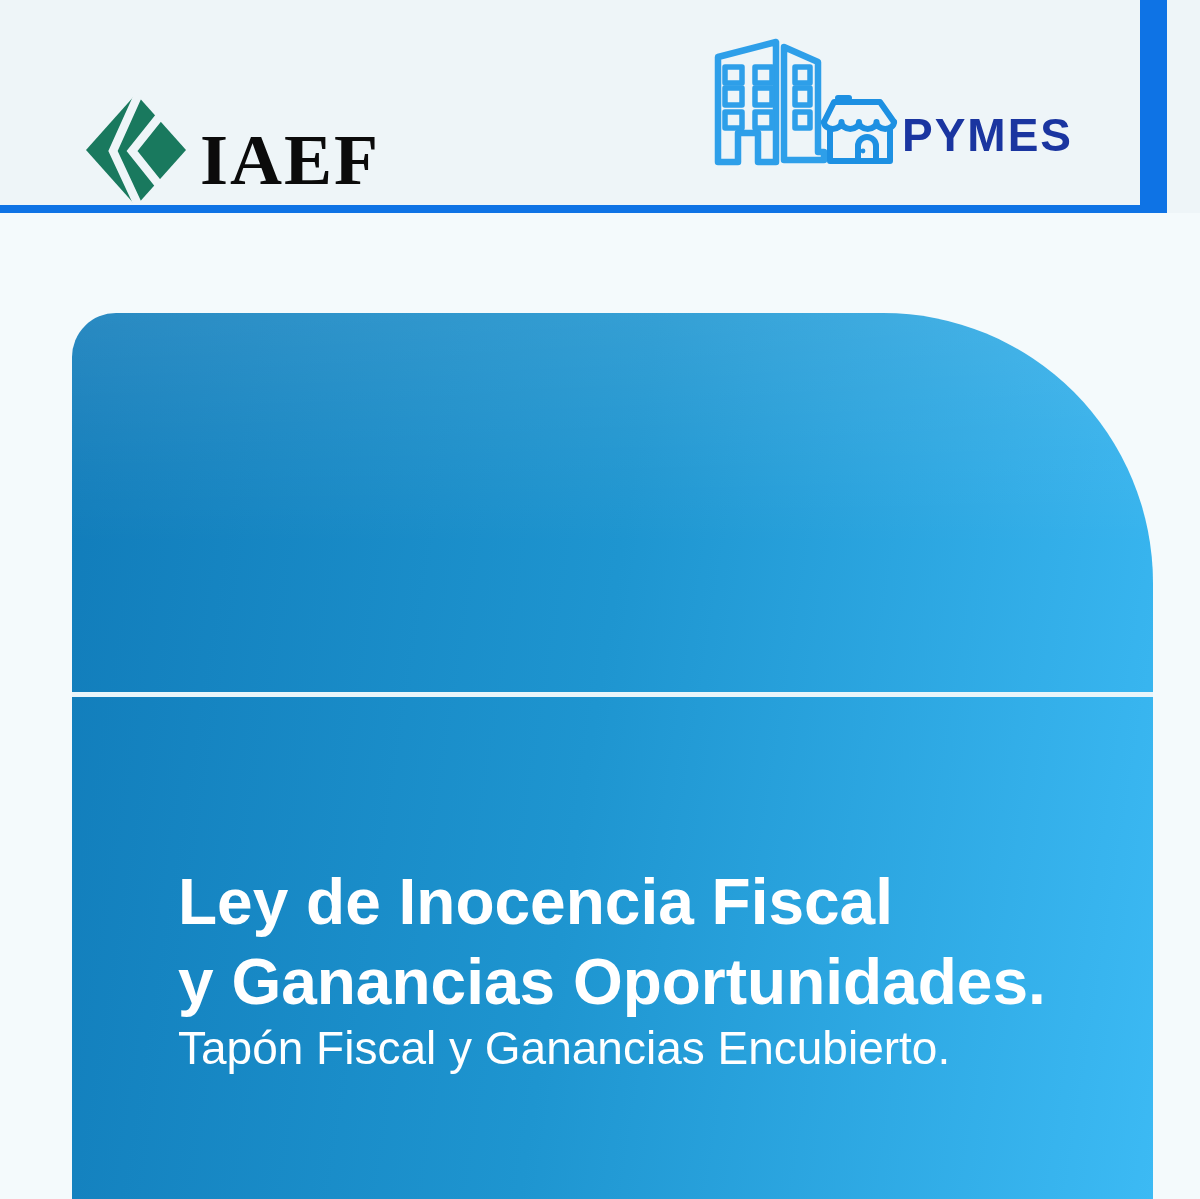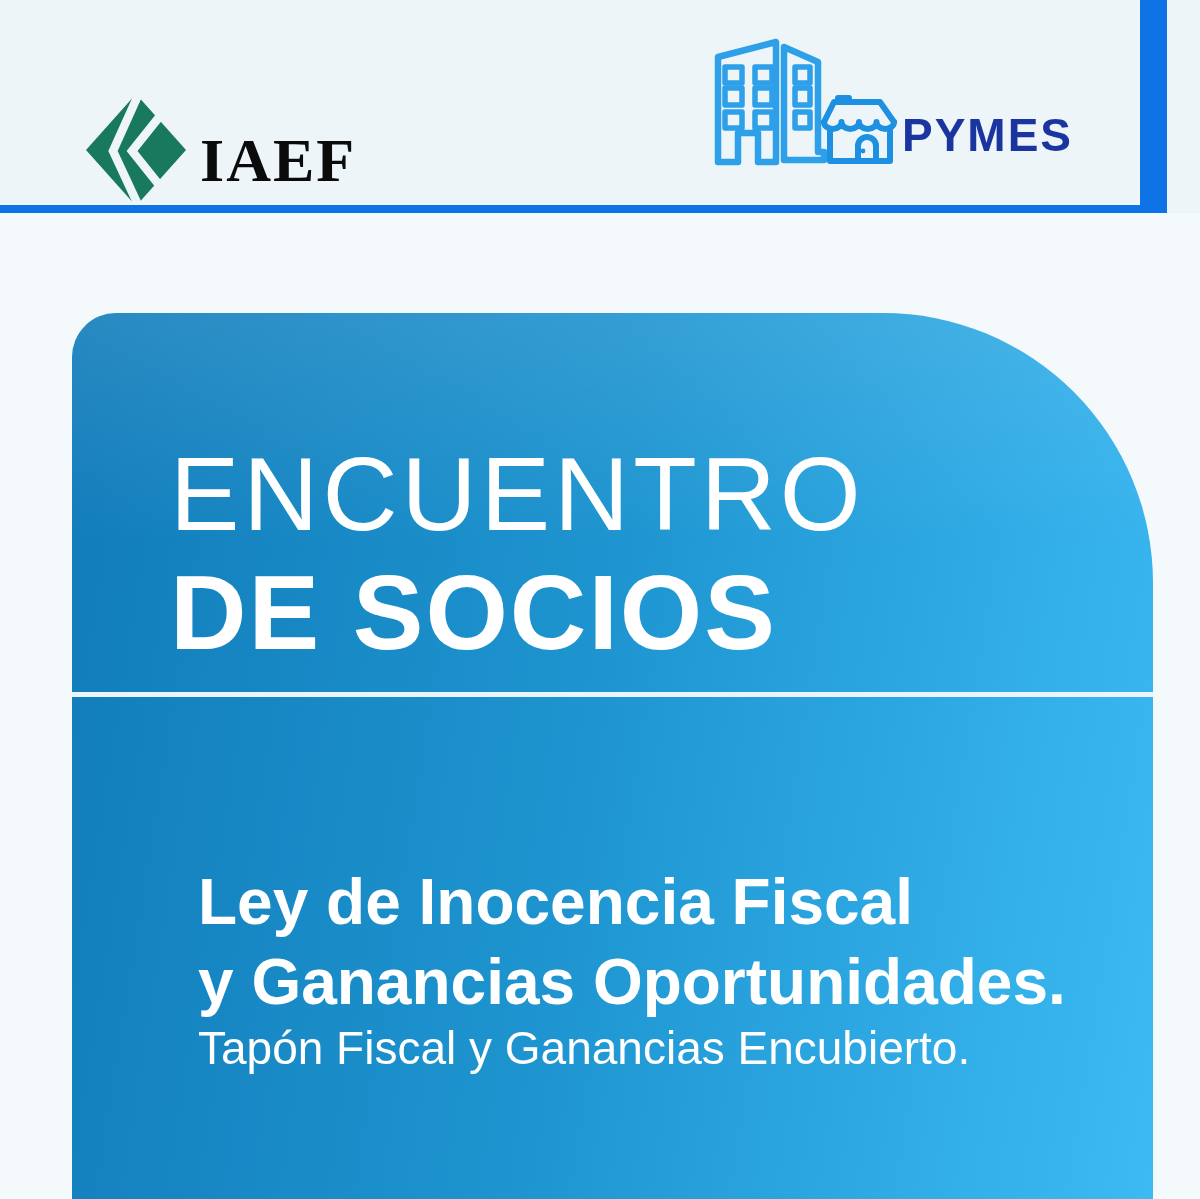--- a/index.html
+++ b/index.html
@@ -34,21 +34,21 @@
   }
   .accent-h{
     position:absolute;left:0;top:205px;width:1167px;height:8px;
     background:var(--accent);
   }
   .brand-iaef{position:absolute;left:86px;top:92px;height:114px;}
   .iaef-diamond{position:absolute;left:0;top:2px;}
   .iaef-word{
     position:absolute;left:114px;top:20px;
     font-family:"Liberation Serif","DejaVu Serif",serif;
-    font-weight:700;font-size:62px;line-height:96px;
+    font-weight:700;font-size:72px;line-height:96px;
     letter-spacing:2px;color:var(--iaef-black);
   }
   .brand-pymes{position:absolute;left:710px;top:34px;height:132px;}
   .pymes-icon{position:absolute;left:0;top:0;}
   .pymes-word{
     position:absolute;left:192px;top:78px;
     font-weight:700;font-size:46px;line-height:46px;
     letter-spacing:2px;color:var(--pymes-navy);
   }
   .stroke-b{fill:none;stroke:var(--icon-blue);stroke-width:6.5;stroke-linejoin:round;stroke-linecap:round;}
@@ -68,21 +68,21 @@
   .title-line1{
     font-size:104px;font-weight:400;line-height:118px;letter-spacing:4px;
   }
   .title-line2{
     font-size:106px;font-weight:700;line-height:118px;letter-spacing:2px;
   }
   .divider{
     position:absolute;left:0;top:379px;width:100%;height:5px;
     background:var(--divider);
   }
-  .card-topic{position:absolute;left:106px;top:549px;margin-left:20px;}
+  .card-topic{position:absolute;left:106px;top:549px;}
   .topic-line{font-size:64px;font-weight:700;line-height:80px;}
   .sub-line{font-size:46px;font-weight:400;line-height:52px;}
 </style>
 </head>
 <body>
 
 <div class="canvas">
 
   <div class="topbar">
 
@@ -122,24 +122,20 @@
       </svg>
       <div class="pymes-word">PYMES</div>
     </div>
 
     <div class="accent-v"></div>
     <div class="accent-h"></div>
   </div>
 
   <div class="card">
 
-    <div class="card-title">
-      <div class="title-line1">ENCUENTRO</div>
-      <div class="title-line2">DE SOCIOS</div>
-    </div>
 
     <div class="divider"></div>
 
     <div class="card-topic">
       <div class="topic-line">Ley de Inocencia Fiscal</div>
       <div class="topic-line">y Ganancias Oportunidades.</div>
       <div class="sub-line">Tapón Fiscal y Ganancias Encubierto.</div>
     </div>
 
   </div>

